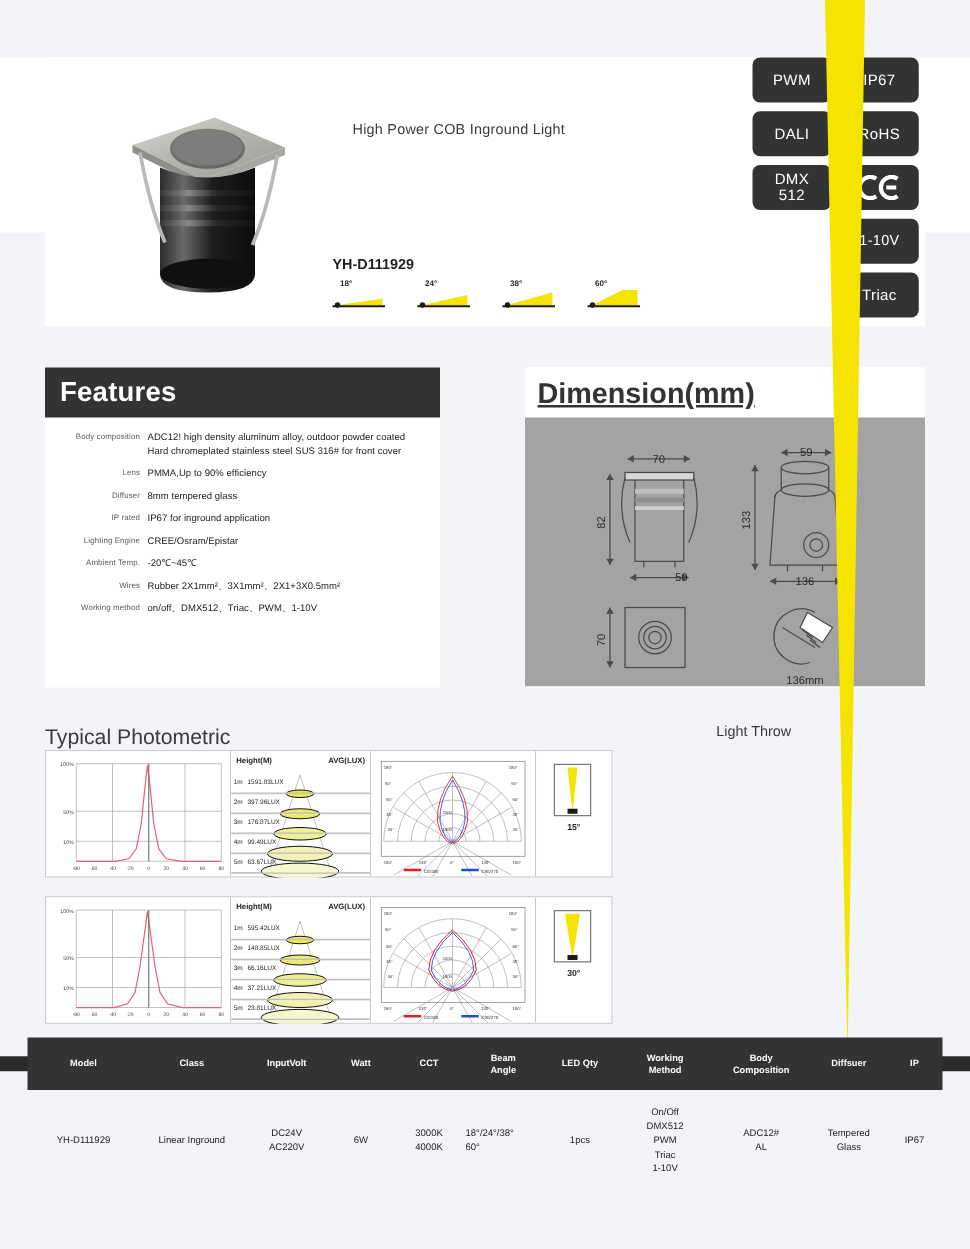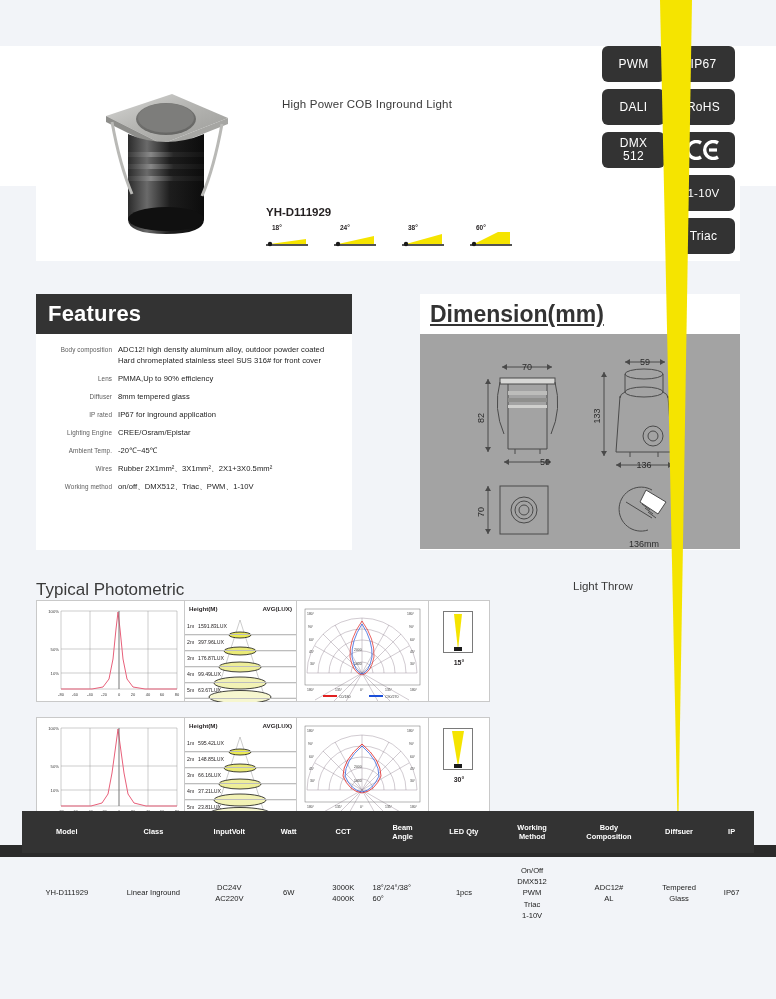--- a/index.html
+++ b/index.html
@@ -110,21 +110,21 @@
   .tbl-v { position: absolute; left: 13px; top: 4px; font-size: 5.2px; }
 
   .throw-box { position: absolute; left: 14px; top: 10px; width: 30px; height: 42px; border: 1px solid #7a7a7a; overflow: hidden; }
   .throw-deg { position: absolute; left: 0; top: 58px; width: 100%; text-align: center; font-size: 7px; font-weight: bold; }
 
   
   .lt-label { position: absolute; left: 573px; top: 580px; font-size: 11.5px; color: #3a3a3a; }
   .lt-beam { position: absolute; left: 640px; top: 0px; }
 
   
-  .spec { position: absolute; left: 22px; top: 811px; width: 732px; }
+  .spec { position: absolute; left: 22px; top: 830px; width: 732px; }
   .spec-head {
     background: #333333; color: #fff; display: flex; height: 42px; align-items: center;
   }
   .spec-head div { font-size: 7.4px; text-align: center; line-height: 1.25; font-weight: bold; }
   .spec-body { display: flex; min-height: 80px; align-items: center; background: transparent; }
   .spec-body div { font-size: 7.6px; text-align: center; line-height: 1.5; color: #1b1b1b; }
   .col0{width:92px}.col1{width:86px}.col2{width:70px}.col3{width:52px}.col4{width:60px}
   .col5{width:62px}.col6{width:64px}.col7{width:76px}.col8{width:82px}.col9{width:62px}.col10{width:46px}
 </style>
 </head>

